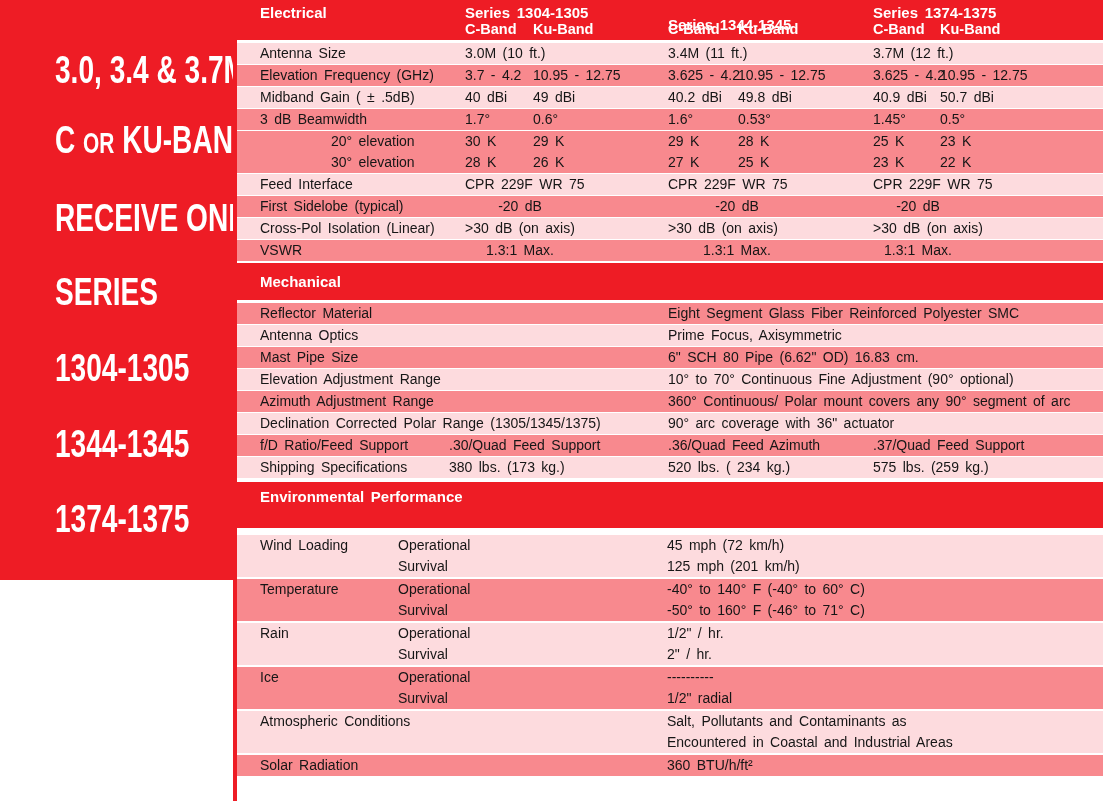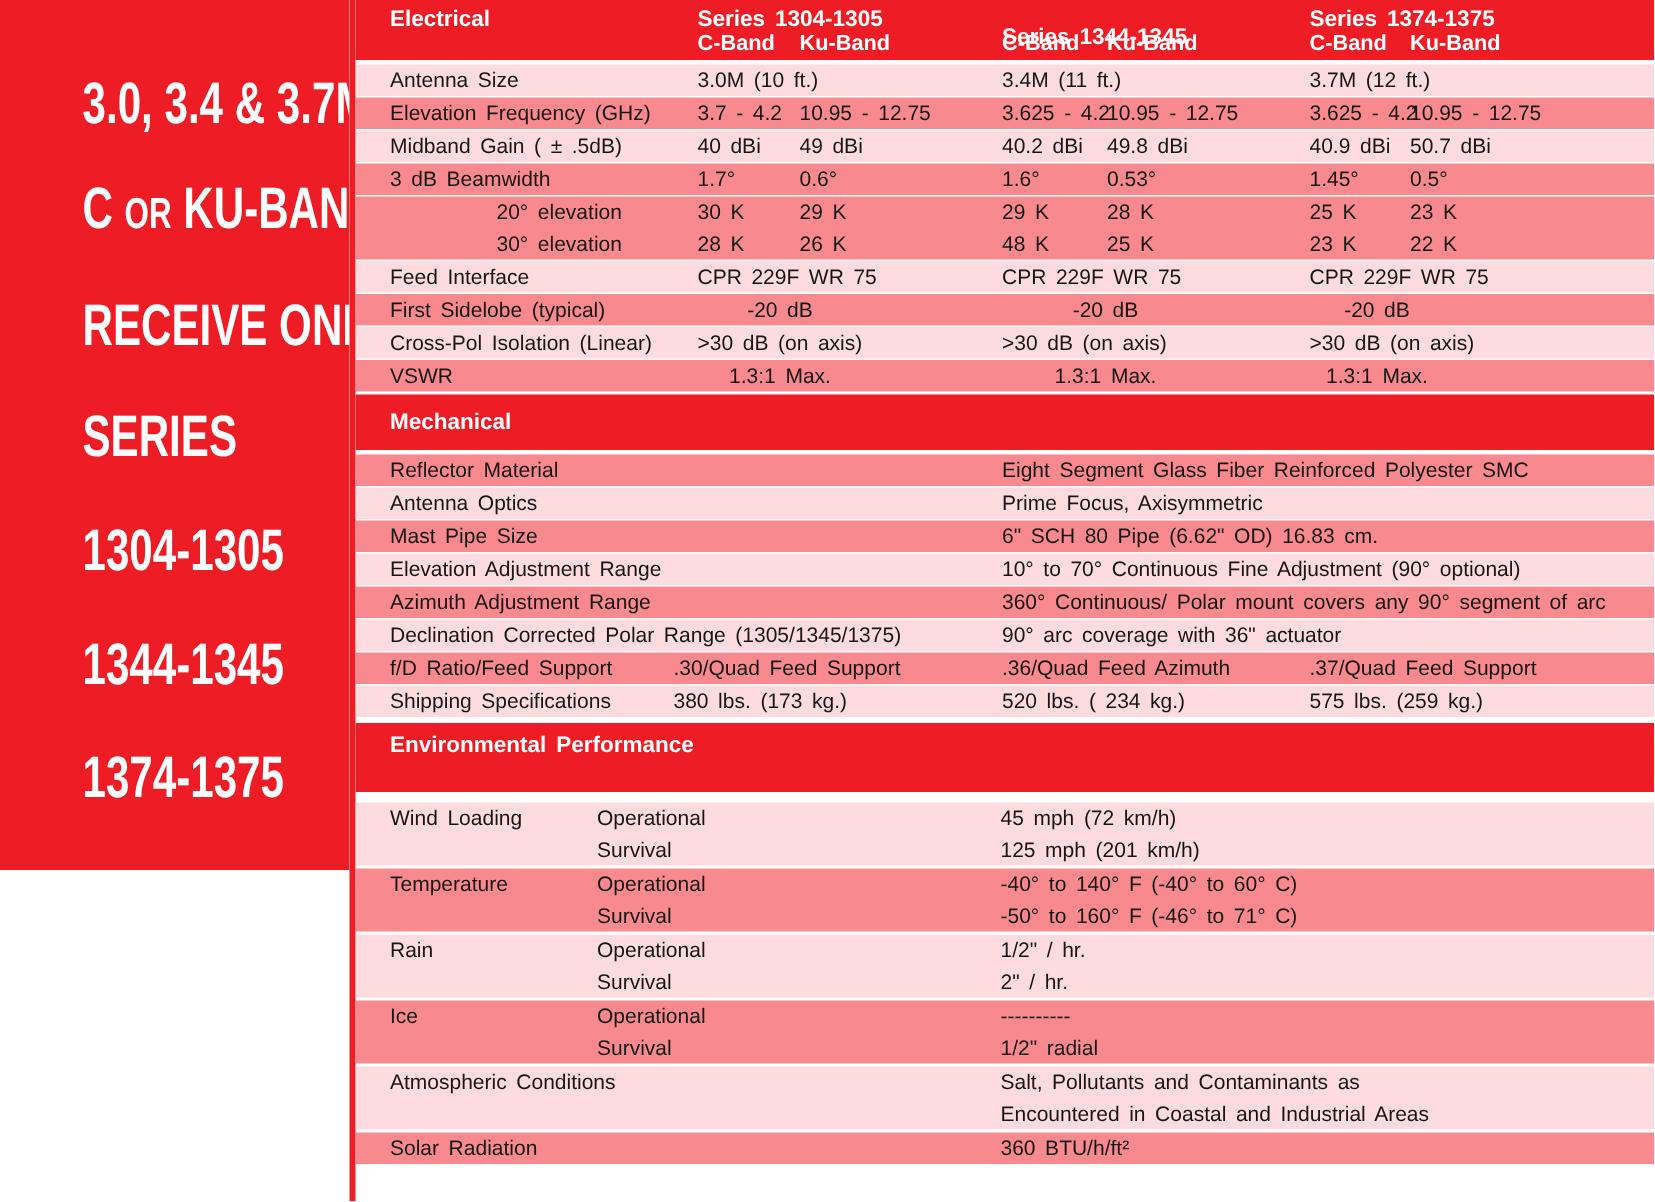--- a/index.html
+++ b/index.html
@@ -128,21 +128,21 @@
           <span class="cell k1">29 K</span>
           <span class="cell c2">29 K</span>
           <span class="cell k2">28 K</span>
           <span class="cell c3">25 K</span>
           <span class="cell k3">23 K</span>
         </div>
         <div class="row dark">
           <span class="cell lbl indent">30° elevation</span>
           <span class="cell c1">28 K</span>
           <span class="cell k1">26 K</span>
-          <span class="cell c2">48 K</span>
+          <span class="cell c2">27 K</span>
           <span class="cell k2">25 K</span>
           <span class="cell c3">23 K</span>
           <span class="cell k3">22 K</span>
         </div>
         <div class="row light">
           <span class="cell lbl">Feed Interface</span>
           <span class="cell c1">CPR 229F WR 75</span>
           <span class="cell c2">CPR 229F WR 75</span>
           <span class="cell c3">CPR 229F WR 75</span>
         </div>

